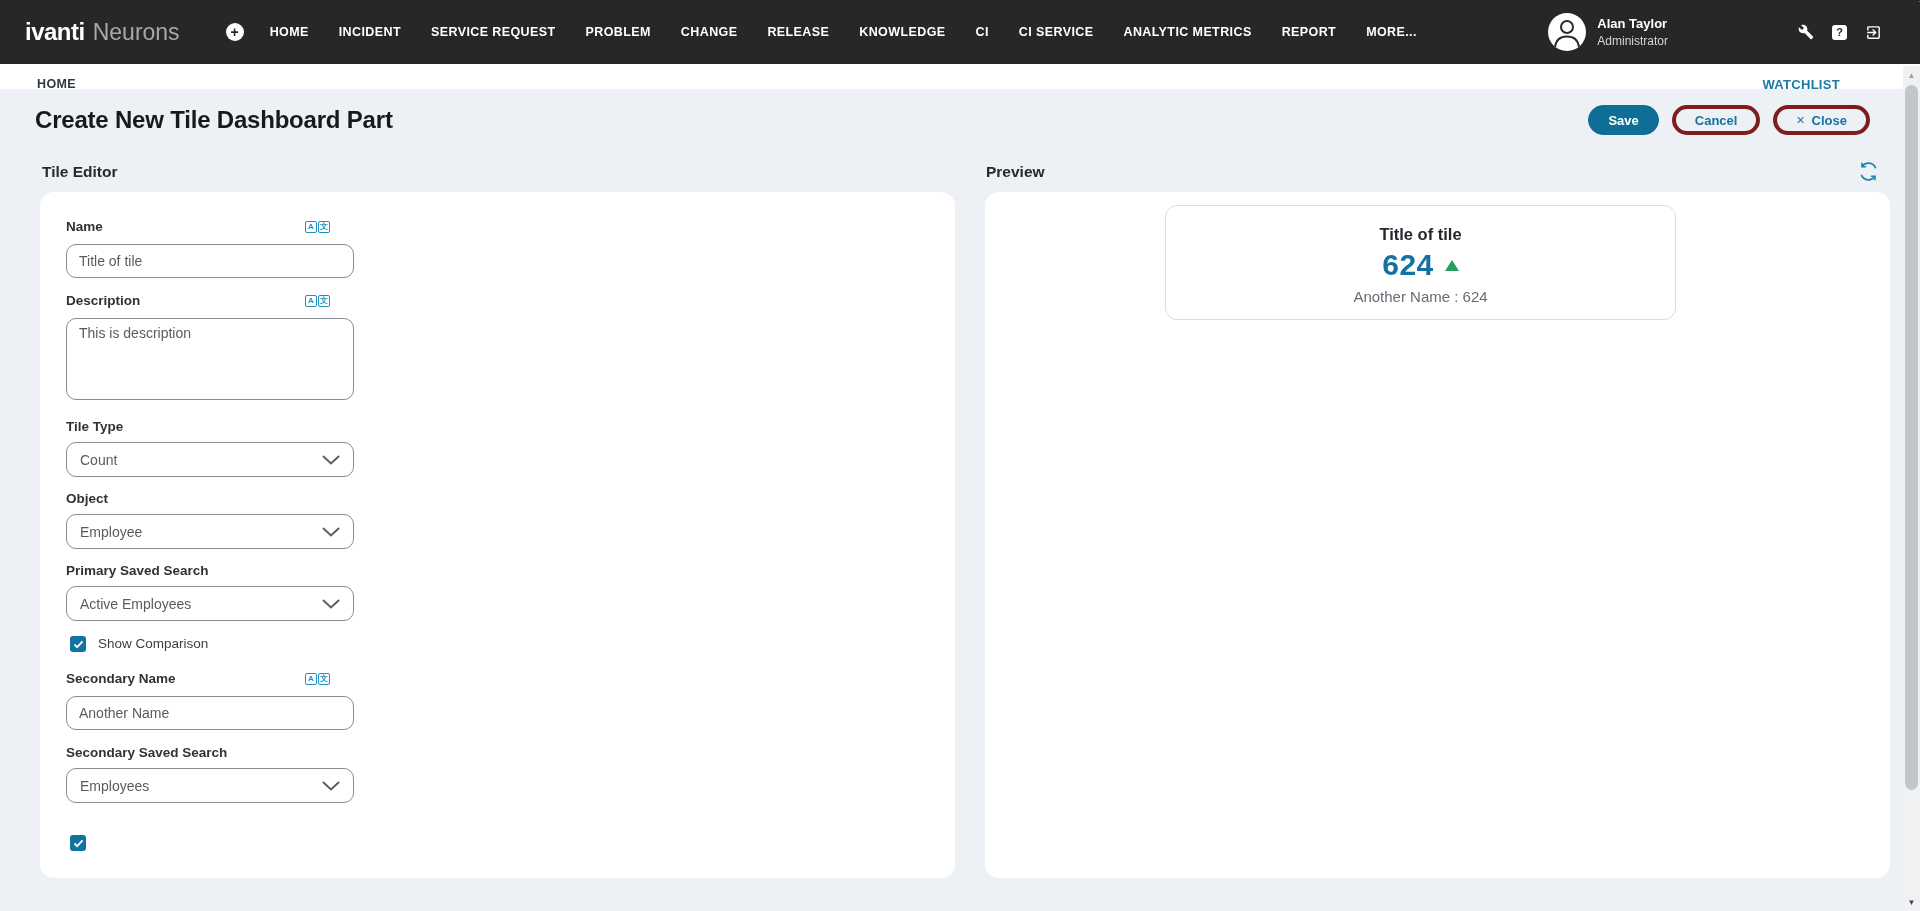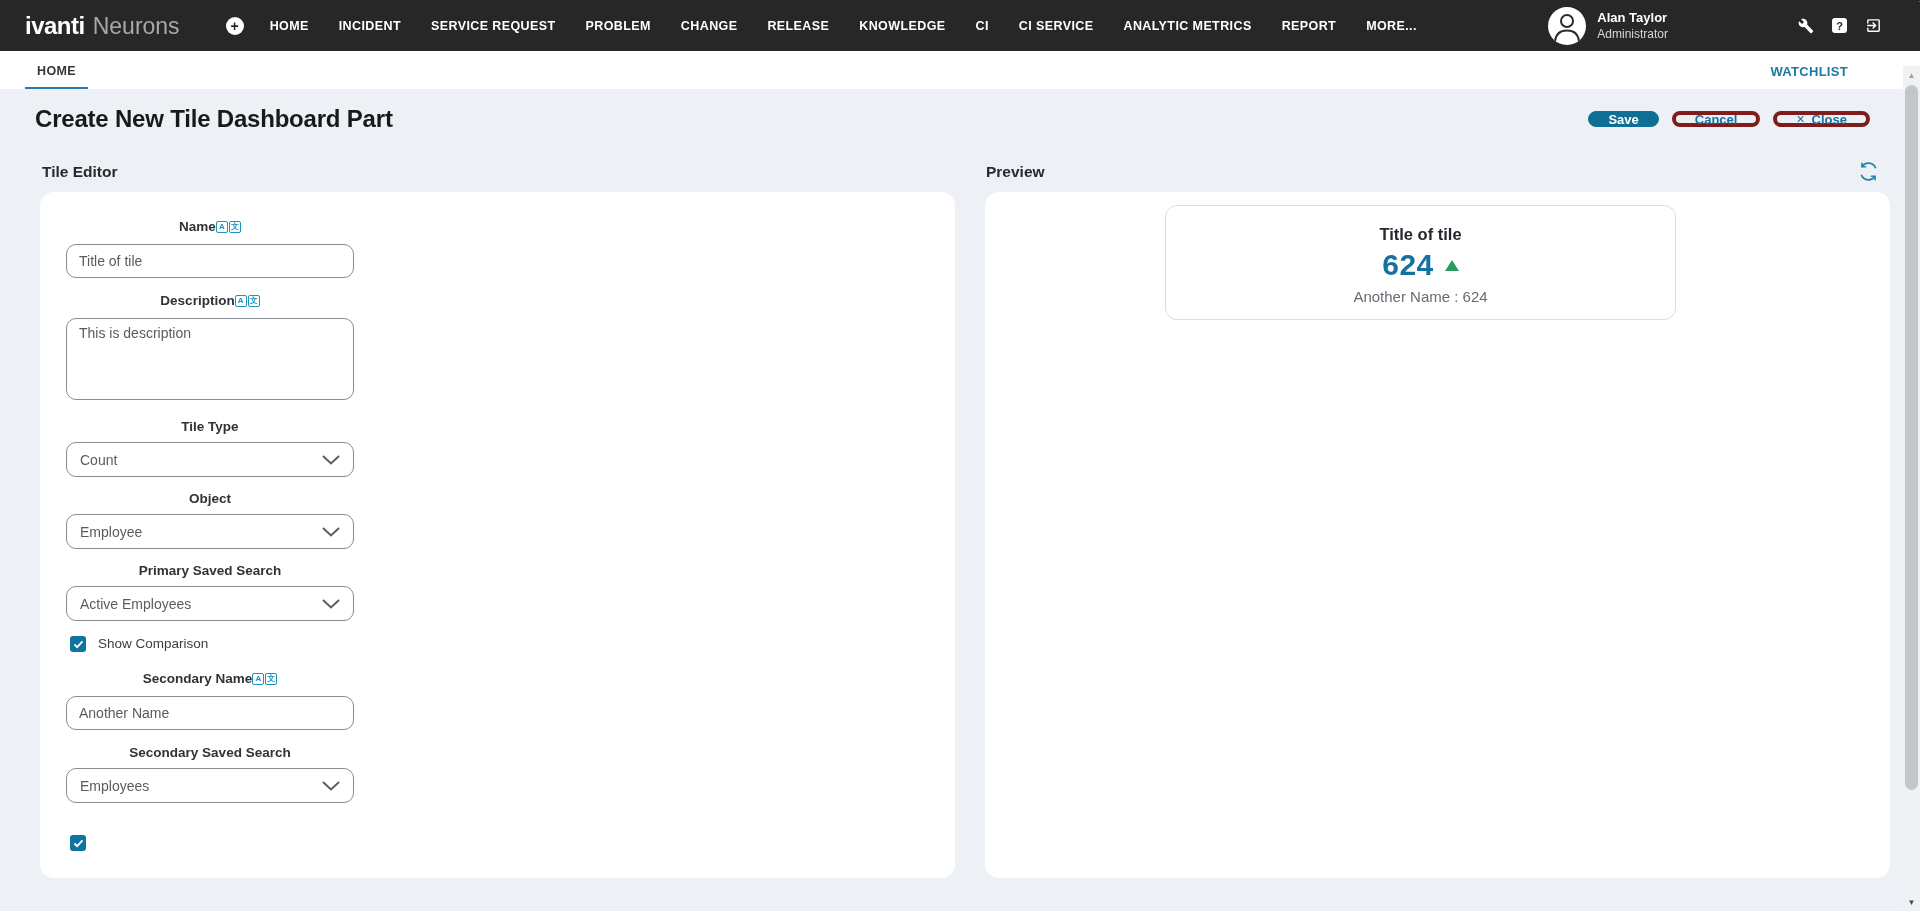--- a/index.html
+++ b/index.html
@@ -1,64 +1,64 @@
 <!DOCTYPE html>
 <html><head>
 <meta charset="utf-8">
 <style>
   * { margin:0; padding:0; box-sizing:border-box; }
   html,body { width:1920px; height:911px; overflow:hidden; }
   body { font-family:"Liberation Sans", sans-serif; background:#edf0f4; position:relative; }
 
   
-  .navbar { height:51px; background:#272727; display:flex; align-items:center; color:#fff; position:relative; }
+  .navbar { height:64px; background:#272727; display:flex; align-items:center; color:#fff; position:relative; }
   .brand { margin-left:25px; display:flex; align-items:baseline; white-space:nowrap; }
   .brand-primary { font-size:24px; font-weight:bold; letter-spacing:-0.5px; position:relative; }
   .brand-flag { position:absolute; top:1px; right:-6px; width:7px; height:6px; background:#fff; clip-path:polygon(0 0,100% 0,100% 100%); }
   .brand-secondary { font-size:23px; font-weight:400; color:#a8a8a8; margin-left:8px; }
   .nav-plus { margin-left:46px; width:18px; height:18px; border-radius:50%; background:#fff; color:#272727; font-size:14px; font-weight:bold; display:flex; align-items:center; justify-content:center; line-height:1; cursor:pointer; }
   .nav-items { display:flex; gap:30px; margin-left:26px; font-size:12.5px; font-weight:bold; letter-spacing:0.4px; white-space:nowrap; }
   .nav-items span { cursor:pointer; }
   .nav-user { margin-left:auto; display:flex; align-items:center; gap:11px;justify-content:flex-end; }
   .avatar { width:38px; height:38px; border-radius:50%; background:#fff; overflow:hidden; display:flex; align-items:center; justify-content:center; }
   .user-meta { line-height:1.35; }
   .user-name { font-size:13px; font-weight:bold; }
   .user-role { font-size:12px; color:#d6d6d6; }
   .nav-tools { display:flex; align-items:center; gap:18px; margin-left:130px; margin-right:38px; }
   .help-box { width:15px; height:15px; background:#fff; color:#272727; border-radius:3px; font-size:11px; font-weight:bold; display:flex; align-items:center; justify-content:center; }
   .tool { cursor:pointer; display:flex; align-items:center; }
 
   
   .tabbar { height:40px; background:#fff; display:flex; align-items:center; position:relative; }
   .tab-home { margin-left:25px; height:100%; display:flex; align-items:center; padding:0 12px; font-size:12.5px; font-weight:bold; color:#33383d; letter-spacing:0.4px; position:relative; cursor:pointer; }
   .tab-home .tab-underline { position:absolute; left:0; right:0; bottom:0; height:4px; background:#2879ad; }
-  .watchlist { position:absolute; right:72px; font-size:13px; font-weight:bold; color:#1a7ca3; letter-spacing:0.3px; cursor:pointer; }
+  .watchlist { position:absolute; right:80px; font-size:13px; font-weight:bold; color:#1a7ca3; letter-spacing:0.3px; cursor:pointer; }
 
   
   .content { position:absolute; top:89px; left:0; right:0; bottom:0; background:#edf0f4; }
   .page-header { position:absolute; left:35px; right:50px; top:16px; display:flex; align-items:center; }
   .page-title { font-size:24px; font-weight:bold; color:#17191c; letter-spacing:-0.2px; }
   .actions { margin-left:auto; display:flex; gap:13px; align-items:center; }
-  .btn { height:16px; border-radius:15px; font-size:13px; font-weight:bold; display:flex; align-items:center; padding:0 19px; cursor:pointer; white-space:nowrap; }
+  .btn { height:30px; border-radius:15px; font-size:13px; font-weight:bold; display:flex; align-items:center; padding:0 19px; cursor:pointer; white-space:nowrap; }
   .btn-primary { background:#0f6e96; color:#fff; border:1px solid #0f6e96; }
   .btn-outline { background:transparent; color:#1473a1; border:4px solid #7f1d1d; }
   .btn .x { margin-right:7px; font-size:14px; font-weight:400; }
 
   .section-label { position:absolute; top:74px; font-size:15.5px; font-weight:bold; color:#26292e; }
   #tile-editor-label { left:42px; }
   #preview-label { left:986px; }
   .refresh-btn { position:absolute; top:72px; left:1858px; cursor:pointer; }
 
   .panel { position:absolute; top:103px; height:686px; background:#fff; border-radius:14px; }
   .panel-editor { left:40px; width:915px; }
   .panel-preview { left:985px; width:905px; }
 
   
   .form { padding:27px 0 0 26px; width:340px; }
-  .label-row { display:flex; align-items:center; justify-content:center; width:288px; margin-bottom:10px; }
+  .label-row { display:flex; align-items:center; justify-content:space-between; width:264px; margin-bottom:10px; }
   .field-label { font-size:13.5px; font-weight:bold; color:#2e3338; }
   .az-icon { display:flex; gap:1px; cursor:pointer; }
   .az-icon b { width:12px; height:12px; border:1px solid #2191c0; border-radius:2px; color:#2191c0; font-size:8px; font-weight:bold; display:flex; align-items:center; justify-content:center; background:#fff; }
   .text-input { width:288px; height:34px; border:1px solid #878d93; border-radius:10px; padding:0 12px; font-size:14px; color:#575c62; background:#fff; outline:none; font-family:"Liberation Sans",sans-serif; }
   textarea.text-input { height:82px; padding-top:5px; resize:none; line-height:1.3; }
   .select { width:288px; height:35px; border:1px solid #878d93; border-radius:10px; background:#fff; display:flex; align-items:center; justify-content:space-between; padding:0 13px; font-size:14px; color:#575c62; cursor:pointer; }
   .grp-input { margin-bottom:15px; }
   .grp-select { margin-bottom:14px; }
   .grp-select .label-row { margin-bottom:8px; }
   .checkbox-row { display:flex; align-items:flex-start; gap:12px; margin:2px 0 19px 4px; cursor:pointer; }

